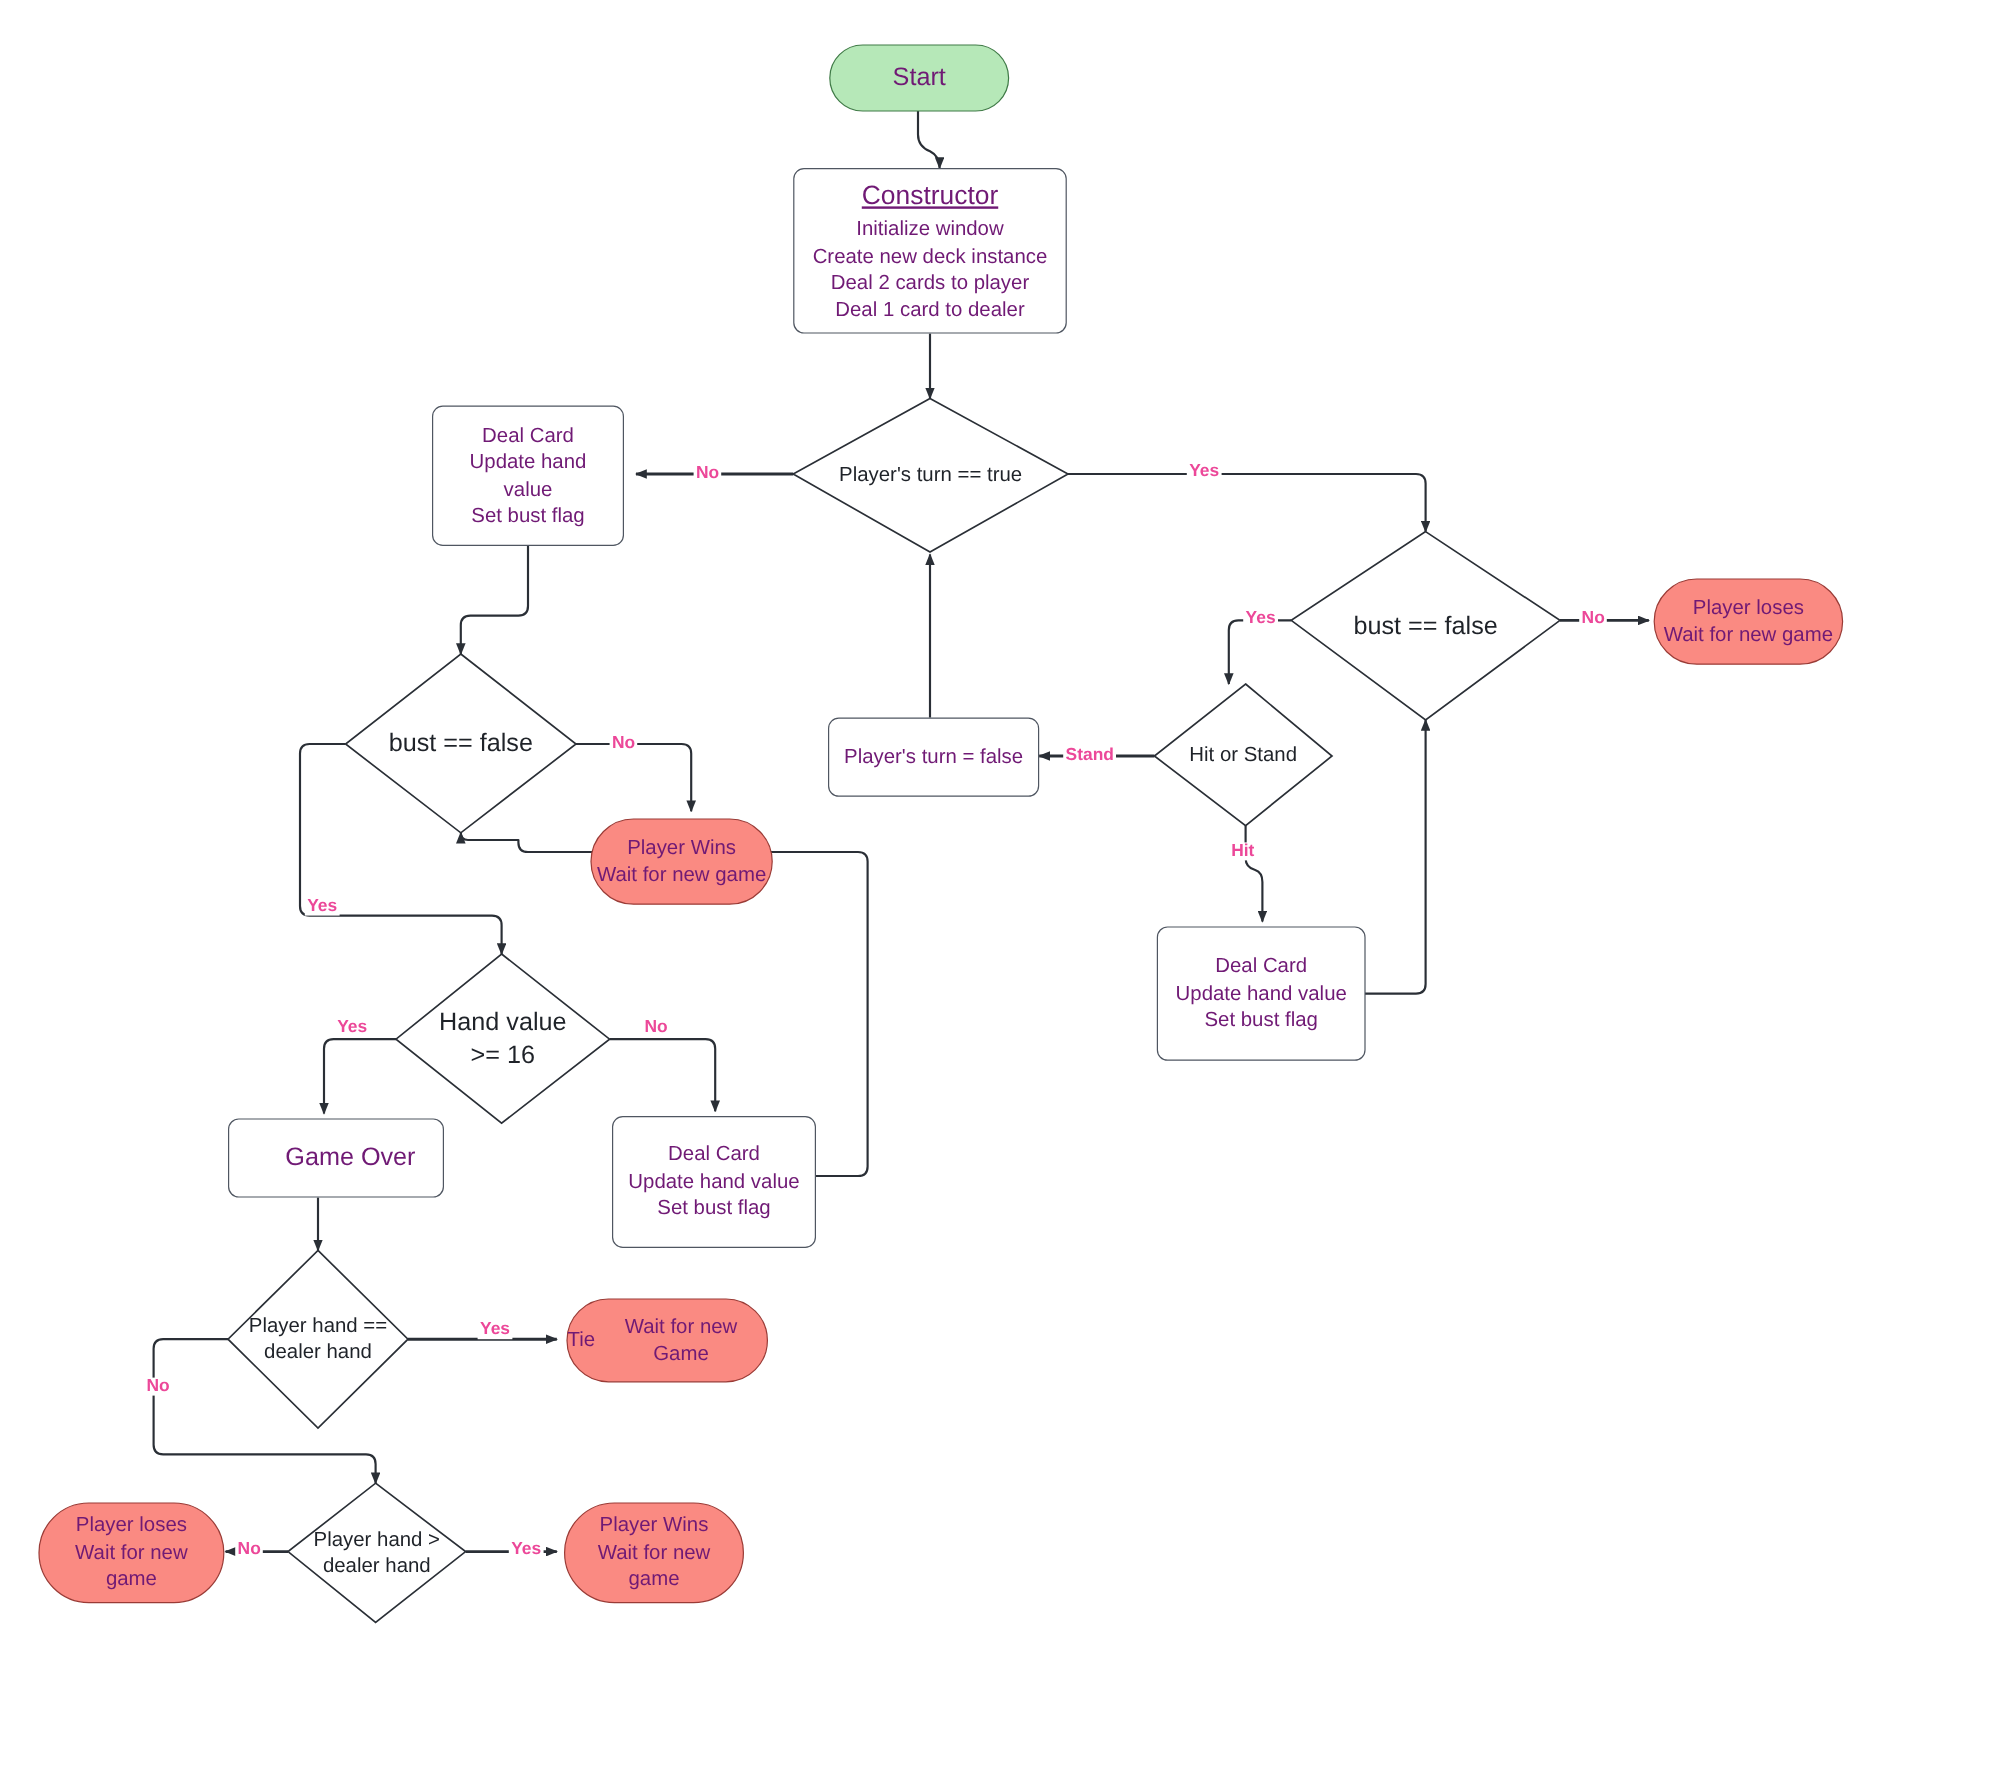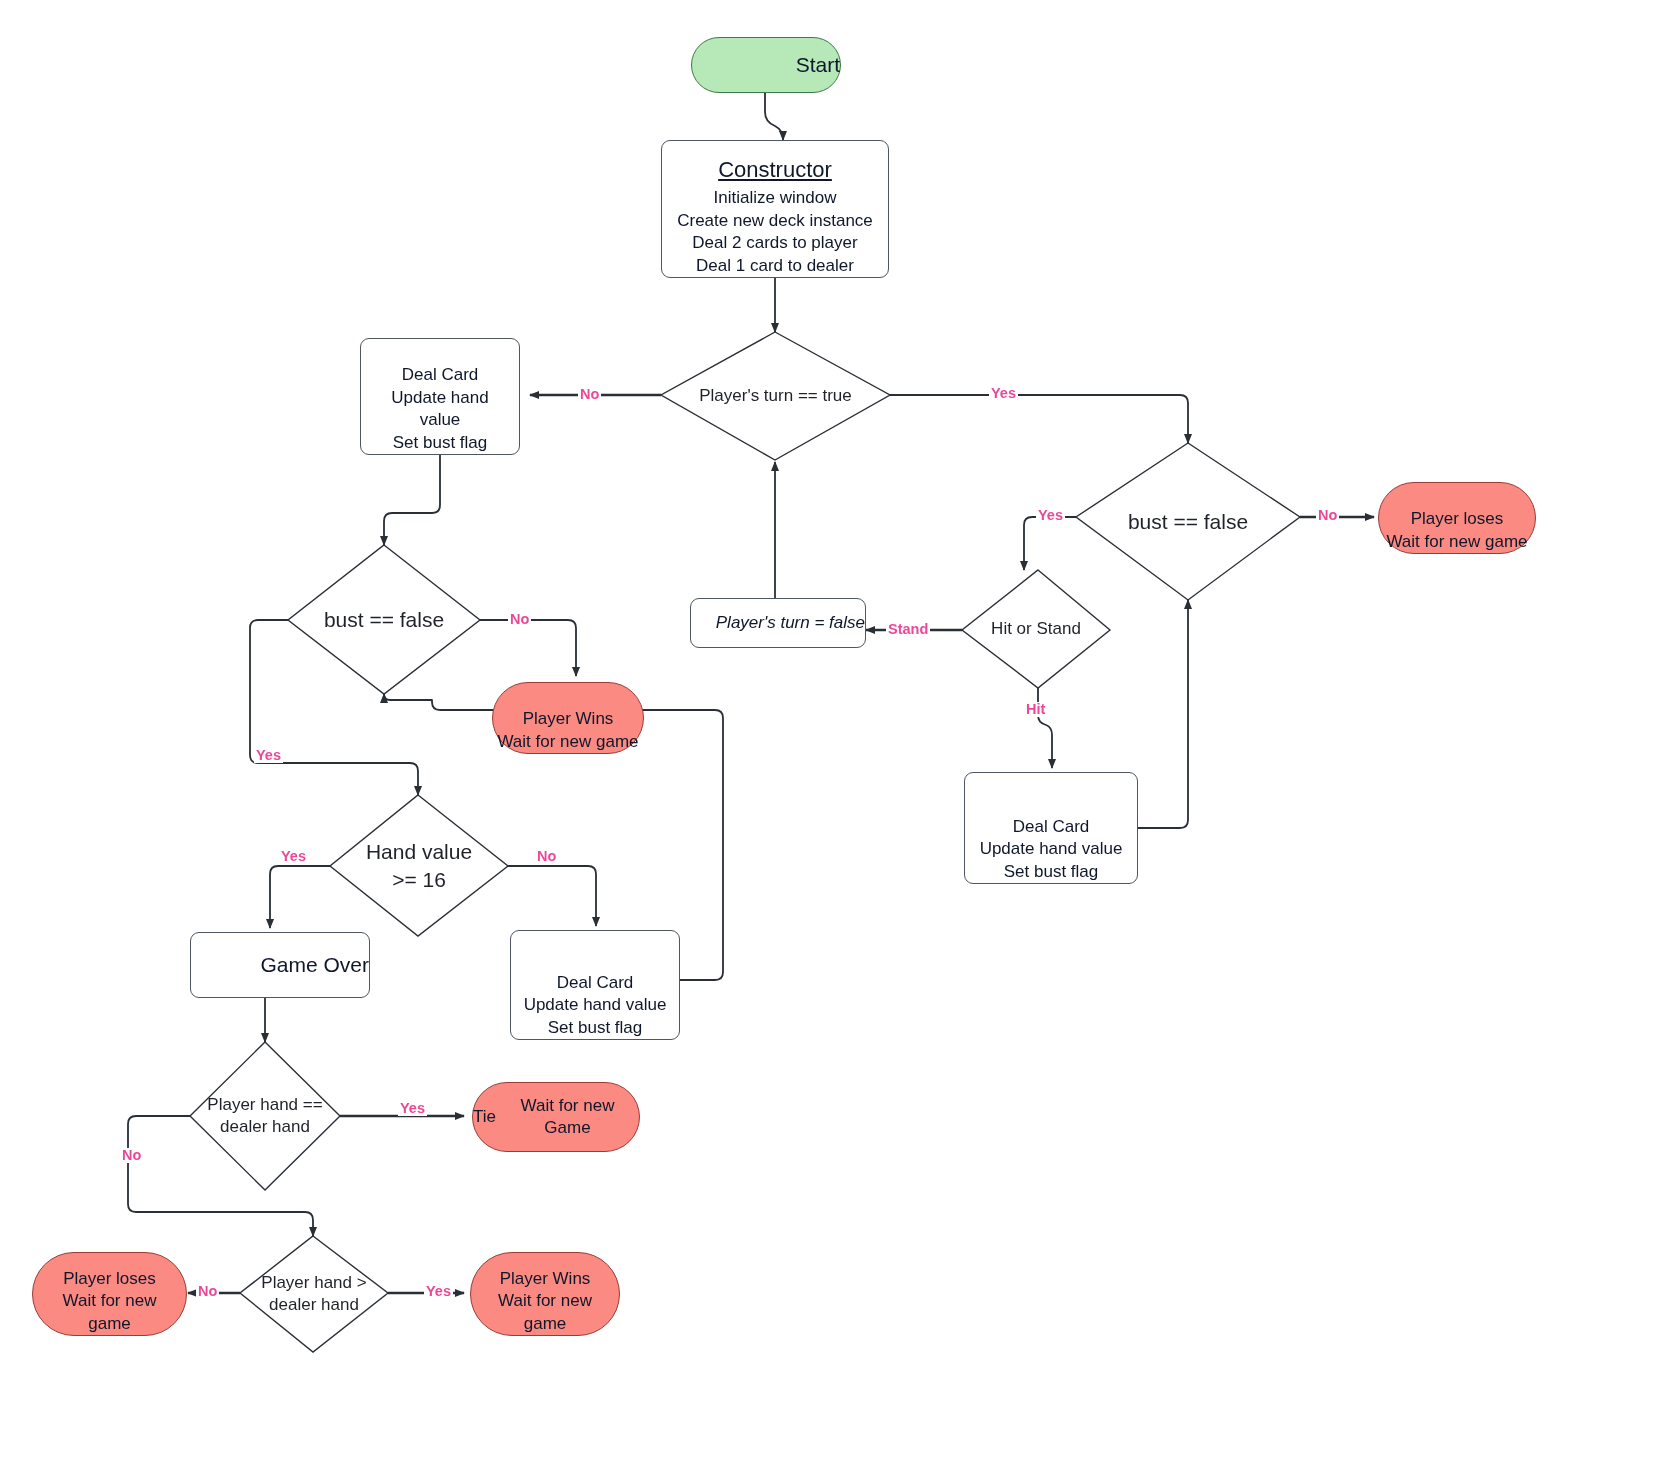--- a/index.html
+++ b/index.html
@@ -23,23 +23,23 @@
     top: 0;
     width: 1660px;
     height: 1480px;
     pointer-events: none;
   }
   .node {
     position: absolute;
     box-sizing: border-box;
     display: flex;
     align-items: center;
-    justify-content: flex-end;
+    justify-content: center;
     text-align: center;
-    color: #0f172a;
+    color: #701a75;
     line-height: 1.32;
   }
   .proc {
     border: 1.3px solid #4f5661;
     border-radius: 9px;
     background: #ffffff;
     font-size: 17px;
   }
   .term {
     border: 1.4px solid #9a3b36;
@@ -203,21 +203,21 @@
     <span>Player Wins</span>
     <span>Wait for new</span>
     <span>game</span>
   </div>
 
   <div class="node term" style="left:1378px; top:482px; width:158px; height:72px; flex-direction:column;">
     <span>Player loses</span>
     <span>Wait for new game</span>
   </div>
 
-  <div class="node proc" style="left:690px; top:598px; width:176px; height:50px;font-style:italic;">
+  <div class="node proc" style="left:690px; top:598px; width:176px; height:66px;">
     <span>Player's turn = false</span>
   </div>
 
   <div class="node proc" style="left:964px; top:772px; width:174px; height:112px; flex-direction:column;">
     <span>Deal Card</span>
     <span>Update hand value</span>
     <span>Set bust flag</span>
   </div>
 
   <div class="dec-label" style="left:661px; top:332px; width:229px; height:128px;">Player's turn == true</div>

